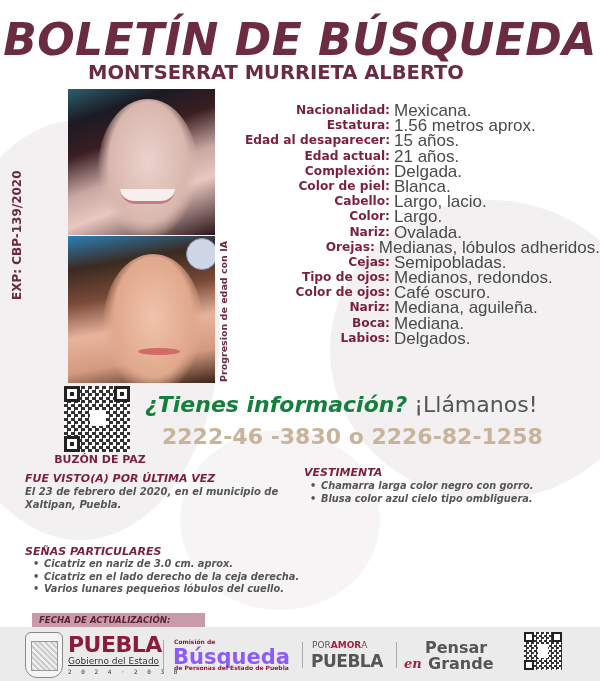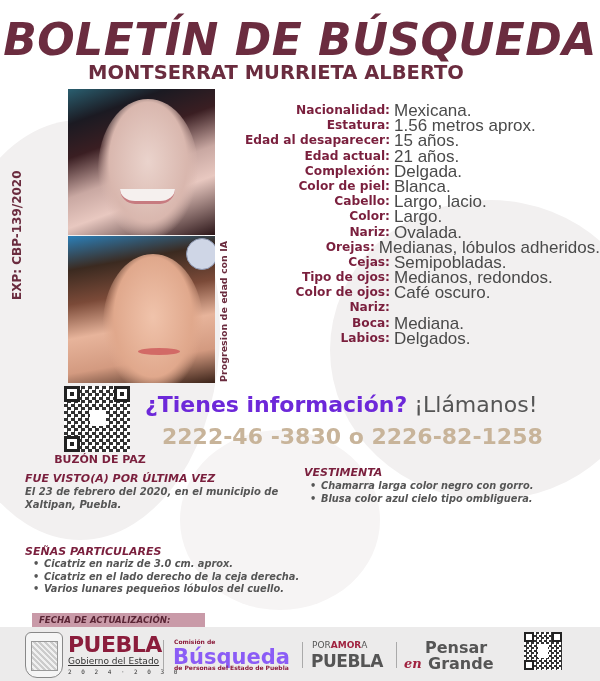--- a/index.html
+++ b/index.html
@@ -13,21 +13,21 @@
   .face { position:absolute; border-radius:50%; }
   .exp { position:absolute; left:10px; top:300px; transform-origin:left top; transform:rotate(-90deg); font-family:"DejaVu Sans", sans-serif; font-weight:bold; font-size:12px; color:#6b2c3f; white-space:nowrap; }
   .progresion { position:absolute; left:218px; top:382px; transform-origin:left top; transform:rotate(-90deg); font-family:"DejaVu Sans", sans-serif; font-weight:bold; font-size:9.5px; color:#6b2c3f; white-space:nowrap; }
   .details { position:absolute; top:103px; left:230px; width:370px; }
   .row { display:flex; height:15.2px; line-height:15.2px; font-size:13px; }
   .row .lbl { width:160px; text-align:right; font-family:"DejaVu Sans", sans-serif; font-weight:bold; color:#7a1f3d; font-size:12.2px; }
   .row .val { padding-left:4px; color:#4a4a4a; font-family:Liberation Sans, sans-serif; font-size:17px; white-space:nowrap;text-align:right; }
   .qr { position:absolute; background:#fff; }
   .buzon { position:absolute; left:50px; top:453px; width:100px; text-align:center; font-family:"DejaVu Sans", sans-serif; font-weight:bold; font-size:11px; color:#7a1f3d; }
   .info-q { position:absolute; left:145px; top:392px; font-family:"DejaVu Sans", sans-serif; font-size:22px; color:#555; white-space:nowrap; }
-  .info-q b { color:#6d28d9; }
+  .info-q b { font-style:italic; color:#15803d; }
   .info-q span.ll { font-weight:normal;text-align:right; }
   .phones { position:absolute; left:162px; top:424px; font-family:"DejaVu Sans", sans-serif; font-weight:bold; font-size:22px; color:#c8b49a; white-space:nowrap; }
   .sec-title { position:absolute; font-family:"DejaVu Sans", sans-serif; font-weight:bold; font-style:italic; font-size:11px; color:#7a1f3d; }
   .sec-text { position:absolute; font-family:"DejaVu Sans", sans-serif; font-weight:bold; font-style:italic; font-size:10px; color:#555; line-height:12.5px; }
   ul.blist { margin:0; padding:0; list-style:none; }
   ul.blist li { position:relative; padding-left:14px; font-family:"DejaVu Sans", sans-serif; font-weight:bold; font-style:italic; font-size:9.8px; color:#555; line-height:12.5px; }
   ul.blist li::before { content:"•"; position:absolute; left:3px; font-style:normal; }
   .fecha { position:absolute; left:32px; top:613px; width:173px; height:14px; background:#c99aa8; font-family:"DejaVu Sans", sans-serif; font-weight:bold; font-style:italic; font-size:8.6px; color:#5a2535; line-height:14px; padding-left:7px; box-sizing:border-box; }
   .footer { position:absolute; left:0; top:627px; width:600px; height:54px; background:#ecebeb; }
   .escudo { position:absolute; left:25px; top:632px; width:38px; height:46px; border:1.5px solid #888; border-radius:6px 6px 12px 12px; background:#f5f5f5; box-sizing:border-box; }
@@ -117,20 +117,21 @@
   <div class="row">
       <span class="lbl">Tipo de ojos:</span>
       <span class="val">Medianos, redondos.</span>
     </div>
   <div class="row">
       <span class="lbl">Color de ojos:</span>
       <span class="val">Café oscuro.</span>
     </div>
   <div class="row">
       <span class="lbl">Nariz:</span>
+      <span class="val">Mediana, aguileña.</span>
     </div>
   <div class="row">
       <span class="lbl">Boca:</span>
       <span class="val">Mediana.</span>
     </div>
   <div class="row">
       <span class="lbl">Labios:</span>
       <span class="val">Delgados.</span>
     </div>
 </div>

